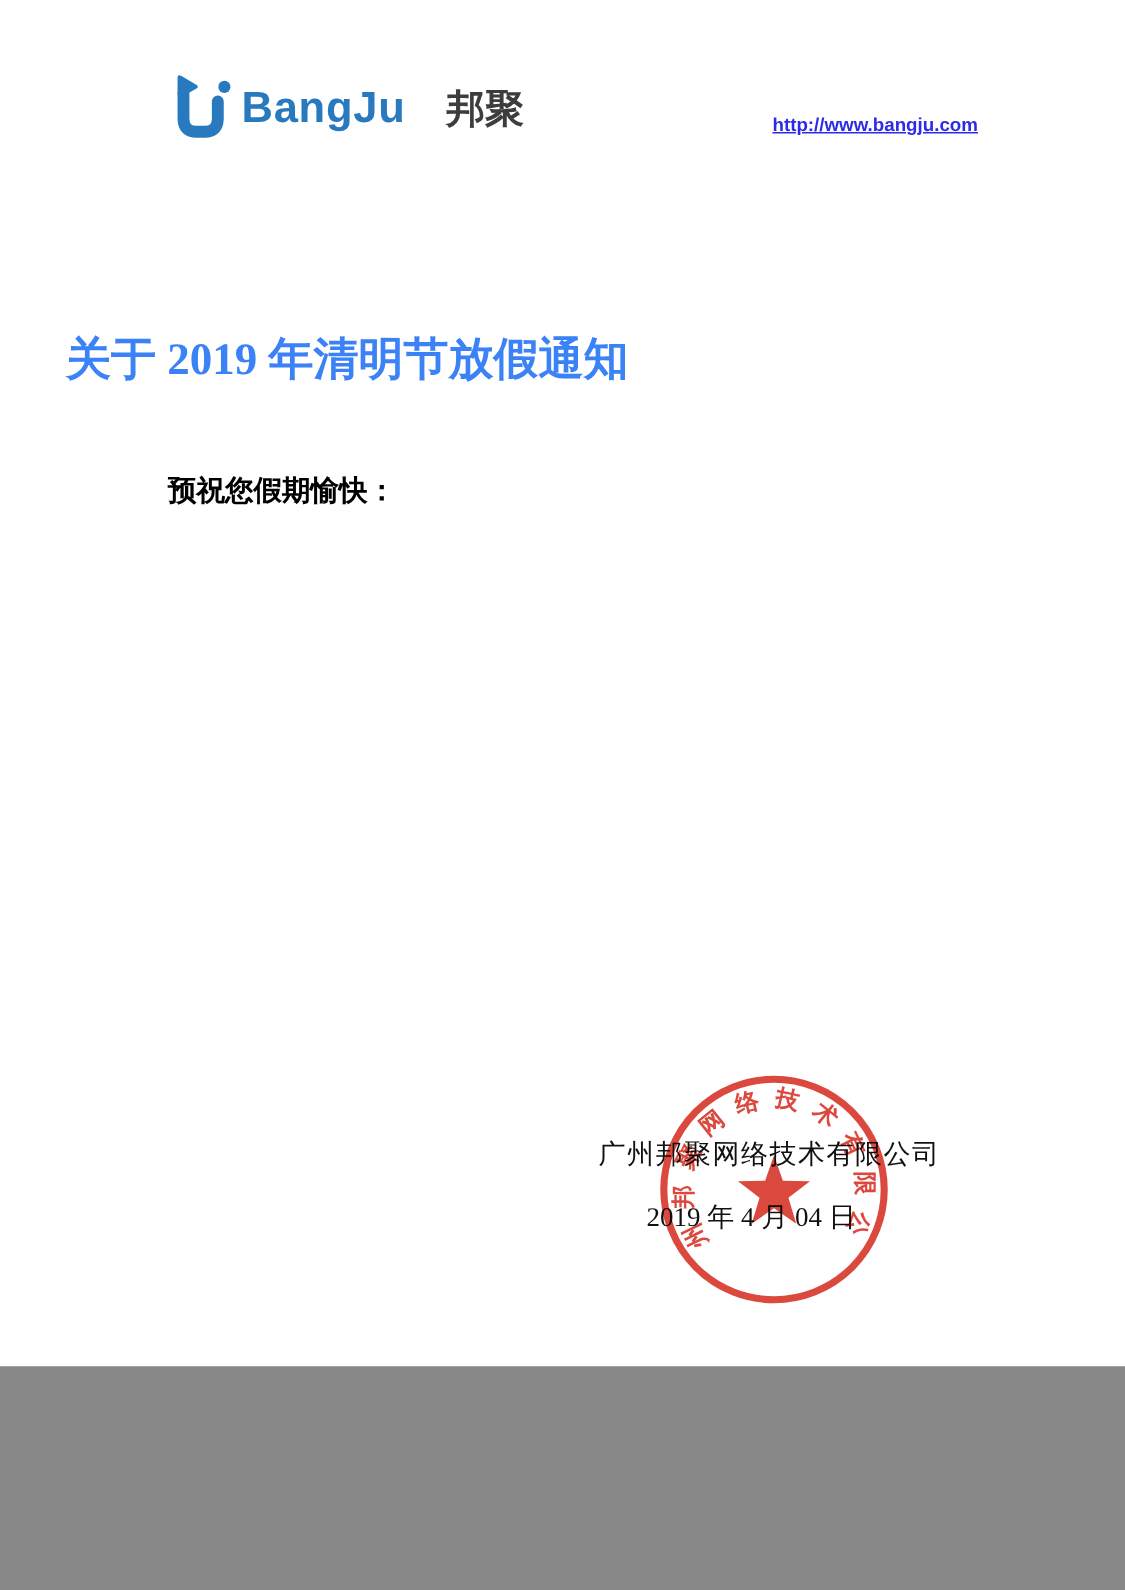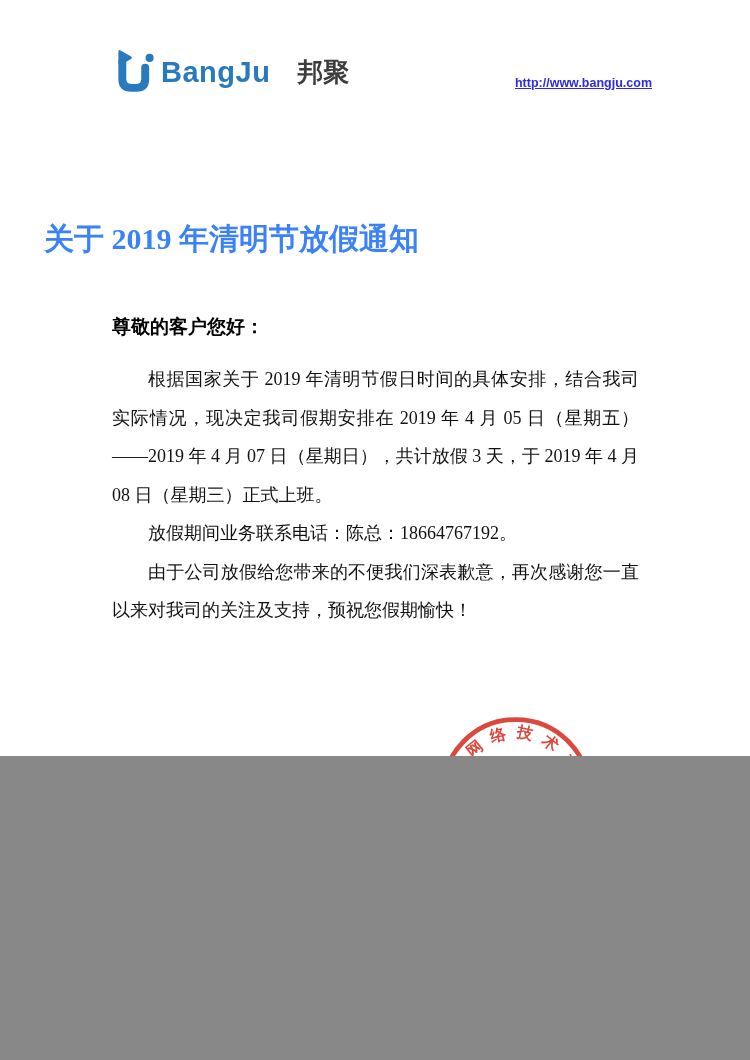--- a/index.html
+++ b/index.html
@@ -1,20 +1,20 @@
 <!DOCTYPE html>
 <html><head>
 <meta charset="utf-8">
 <style>
   * { margin: 0; padding: 0; box-sizing: border-box; }
   html, body { background: #888; }
   .page {
     position: relative;
     width: 750px;
-    height: 756px;
+    height: 911px;
     margin: 0 auto;
     background: #ffffff;
     overflow: hidden;
     font-family: "Liberation Serif", "DejaVu Serif", serif;
     color: #141414;
   }
 
   
   .logo {
     position: absolute;
@@ -127,27 +127,22 @@
       <circle cx="45" cy="11" r="4.6" fill="#2979BE"></circle>
     </svg>
     <span class="logo-latin">BangJu</span>
     <span class="logo-cjk">邦聚</span>
   </div>
 
   <a class="site-url">http://www.bangju.com</a>
 
   <h1 class="doc-title">关于 2019 年清明节放假通知</h1>
 
-  <div class="greeting">尊敬的客户您好：</div>
+  <div class="greeting">预祝您假期愉快：</div>
 
-  <div class="body-text">
-    <p>根据国家关于 2019 年清明节假日时间的具体安排，结合我司实际情况，现决定我司假期安排在 2019 年 4 月 05 日（星期五）——2019 年 4 月 07 日（星期日），共计放假 3 天，于 2019 年 4 月 08 日（星期三）正式上班。</p>
-    <p>放假期间业务联系电话：陈总：18664767192。</p>
-    <p>由于公司放假给您带来的不便我们深表歉意，再次感谢您一直以来对我司的关注及支持，预祝您假期愉快！</p>
-  </div>
 
   <div class="sig-company">广州邦聚网络技术有限公司</div>
   <div class="sig-date">2019 年 4 月 04 日</div>
 
   <div class="stamp">
     <svg viewBox="0 0 200 200" aria-hidden="true">
       <defs>
         <path id="seal-arc" d="M 42.7 140.2 A 70 70 0 1 1 157.3 140.2" fill="none"></path>
       </defs>
       <circle cx="100" cy="100" r="93" fill="none" stroke="#D8392D" stroke-width="6"></circle>

